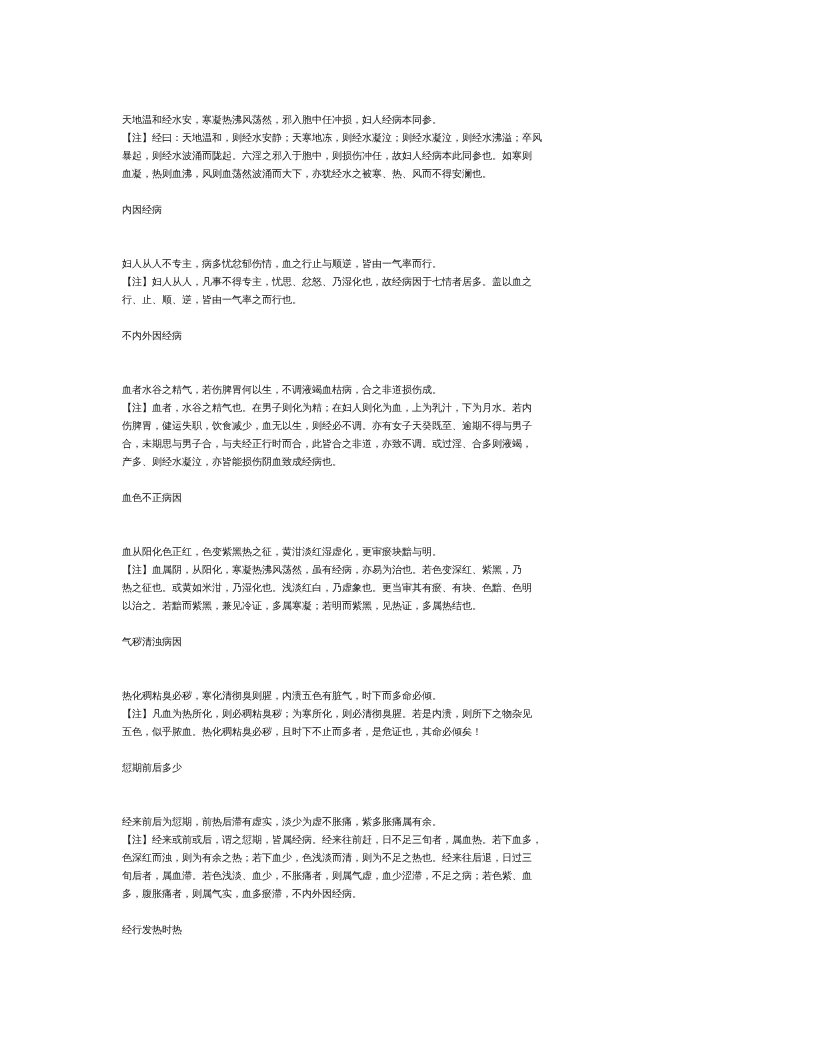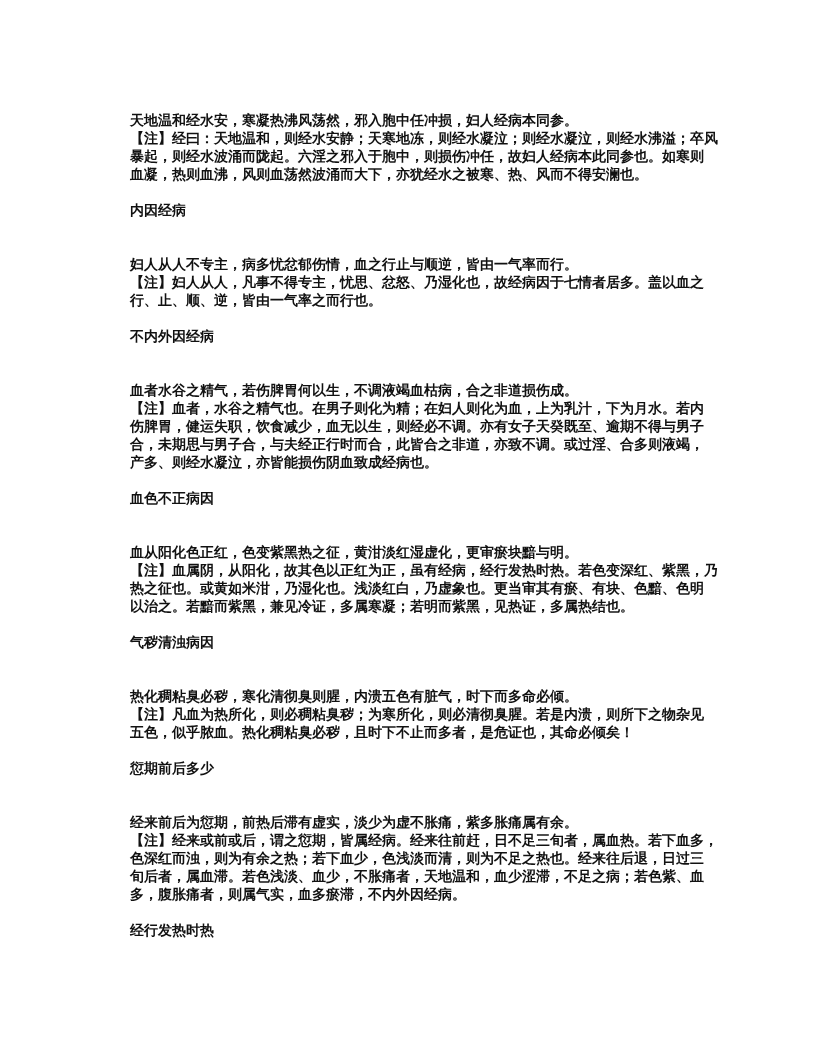--- a/index.html
+++ b/index.html
@@ -1,19 +1,19 @@
 <!DOCTYPE html>
 <html><head>
   <meta charset="utf-8">
   <style>
     html, body { margin: 0; padding: 0; background: #ffffff; }
     body { width: 816px; height: 1056px; position: relative; overflow: hidden;
       font-family: "DejaVu Serif", "Liberation Serif", serif; color: #111; }
     .page { position: absolute; left: 118px; top: 0; width: 600px; }
-    .line { position: absolute; left: 12px; white-space: nowrap; font-size: 14px; line-height: 18px; height: 18px; font-weight: bold; }
+    .line { position: absolute; left: 4px; white-space: nowrap; font-size: 10px; line-height: 18px; height: 18px; }
   </style>
 </head>
 <body>
 
 <div class="page">
 
   <div class="line" style="top:111px">天地温和经水安，寒凝热沸风荡然，邪入胞中任冲损，妇人经病本同参。</div>
   <div class="line" style="top:129px">【注】经曰：天地温和，则经水安静；天寒地冻，则经水凝泣；则经水凝泣，则经水沸溢；卒风</div>
   <div class="line" style="top:147px">暴起，则经水波涌而陇起。六淫之邪入于胞中，则损伤冲任，故妇人经病本此同参也。如寒则</div>
   <div class="line" style="top:165px">血凝，热则血沸，风则血荡然波涌而大下，亦犹经水之被寒、热、风而不得安澜也。</div>
@@ -25,30 +25,30 @@
 
   <div class="line" style="top:327px">不内外因经病</div>
   <div class="line" style="top:381px">血者水谷之精气，若伤脾胃何以生，不调液竭血枯病，合之非道损伤成。</div>
   <div class="line" style="top:399px">【注】血者，水谷之精气也。在男子则化为精；在妇人则化为血，上为乳汁，下为月水。若内</div>
   <div class="line" style="top:417px">伤脾胃，健运失职，饮食减少，血无以生，则经必不调。亦有女子天癸既至、逾期不得与男子</div>
   <div class="line" style="top:435px">合，未期思与男子合，与夫经正行时而合，此皆合之非道，亦致不调。或过淫、合多则液竭，</div>
   <div class="line" style="top:453px">产多、则经水凝泣，亦皆能损伤阴血致成经病也。</div>
 
   <div class="line" style="top:489px">血色不正病因</div>
   <div class="line" style="top:543px">血从阳化色正红，色变紫黑热之征，黄泔淡红湿虚化，更审瘀块黯与明。</div>
-  <div class="line" style="top:561px">【注】血属阴，从阳化，故其色以正红为正，虽有经病，经行发热时热。若色变深红、紫黑，乃</div>
+  <div class="line" style="top:561px">【注】血属阴，从阳化，寒凝热沸风荡然，虽有经病，亦易为治也。若色变深红、紫黑，乃</div>
   <div class="line" style="top:579px">热之征也。或黄如米泔，乃湿化也。浅淡红白，乃虚象也。更当审其有瘀、有块、色黯、色明</div>
   <div class="line" style="top:597px">以治之。若黯而紫黑，兼见冷证，多属寒凝；若明而紫黑，见热证，多属热结也。</div>
 
   <div class="line" style="top:633px">气秽清浊病因</div>
   <div class="line" style="top:687px">热化稠粘臭必秽，寒化清彻臭则腥，内溃五色有脏气，时下而多命必倾。</div>
   <div class="line" style="top:705px">【注】凡血为热所化，则必稠粘臭秽；为寒所化，则必清彻臭腥。若是内溃，则所下之物杂见</div>
   <div class="line" style="top:723px">五色，似乎脓血。热化稠粘臭必秽，且时下不止而多者，是危证也，其命必倾矣！</div>
 
   <div class="line" style="top:759px">愆期前后多少</div>
   <div class="line" style="top:813px">经来前后为愆期，前热后滞有虚实，淡少为虚不胀痛，紫多胀痛属有余。</div>
   <div class="line" style="top:831px">【注】经来或前或后，谓之愆期，皆属经病。经来往前赶，日不足三旬者，属血热。若下血多，</div>
   <div class="line" style="top:849px">色深红而浊，则为有余之热；若下血少，色浅淡而清，则为不足之热也。经来往后退，日过三</div>
-  <div class="line" style="top:867px">旬后者，属血滞。若色浅淡、血少，不胀痛者，天地温和，血少涩滞，不足之病；若色紫、血</div>
+  <div class="line" style="top:867px">旬后者，属血滞。若色浅淡、血少，不胀痛者，则属气虚，血少涩滞，不足之病；若色紫、血</div>
   <div class="line" style="top:885px">多，腹胀痛者，则属气实，血多瘀滞，不内外因经病。</div>
 
   <div class="line" style="top:921px">经行发热时热</div>
 </div>
 
 </body></html>

